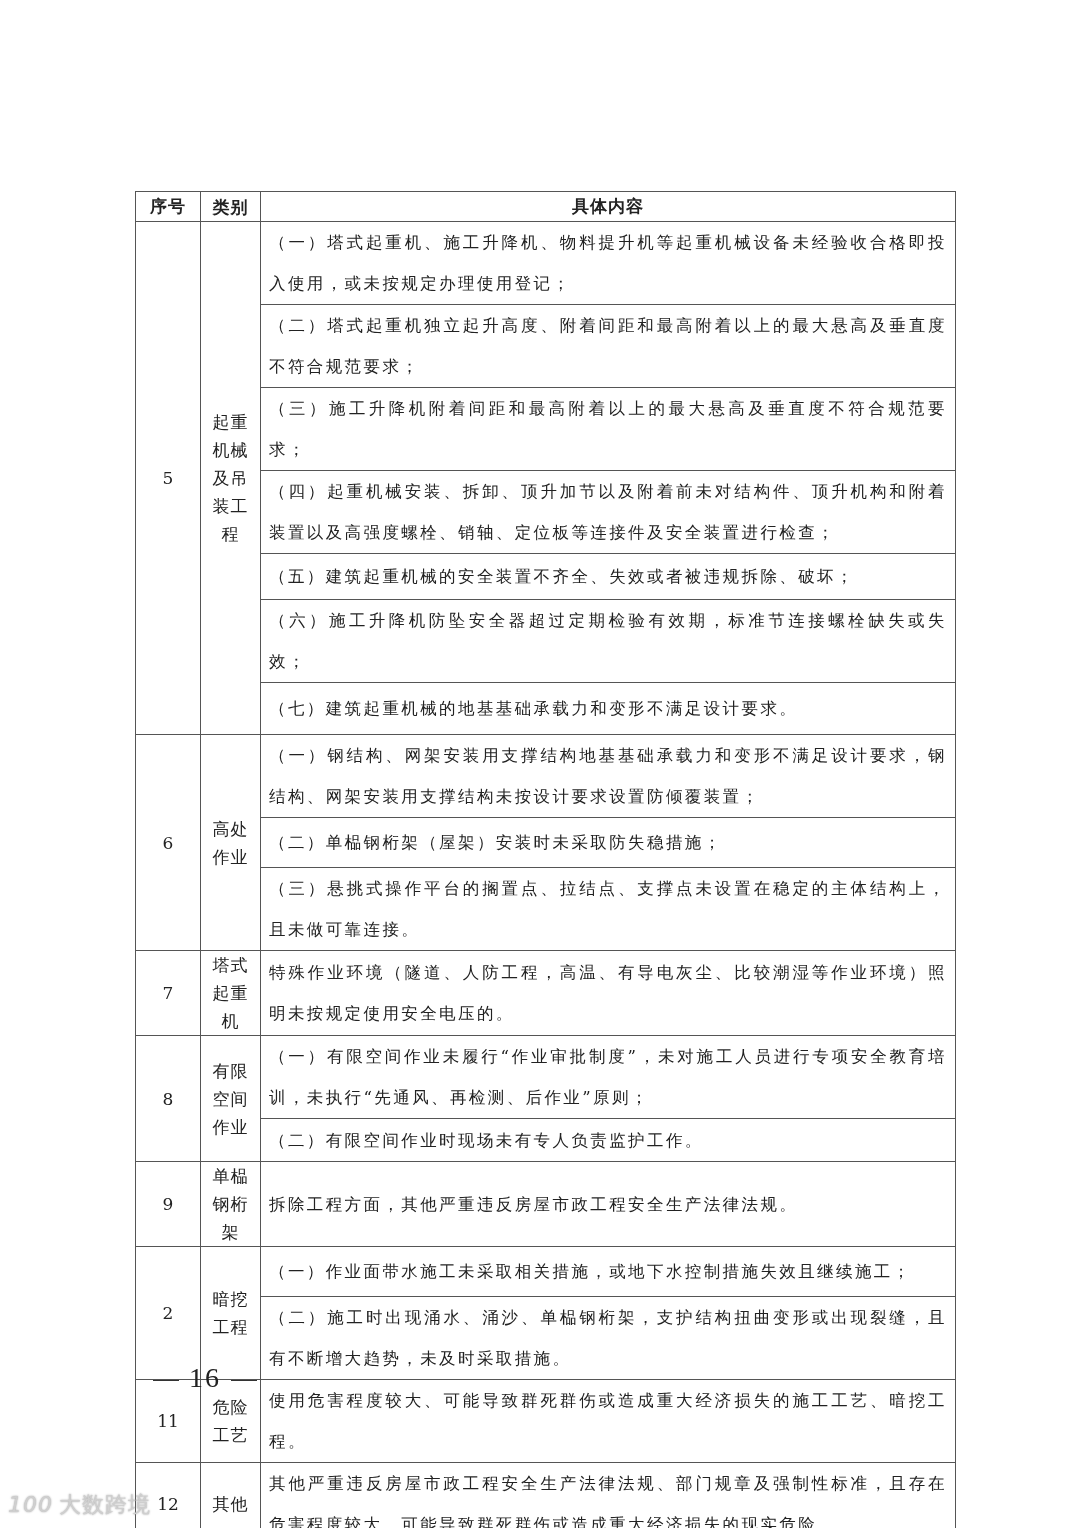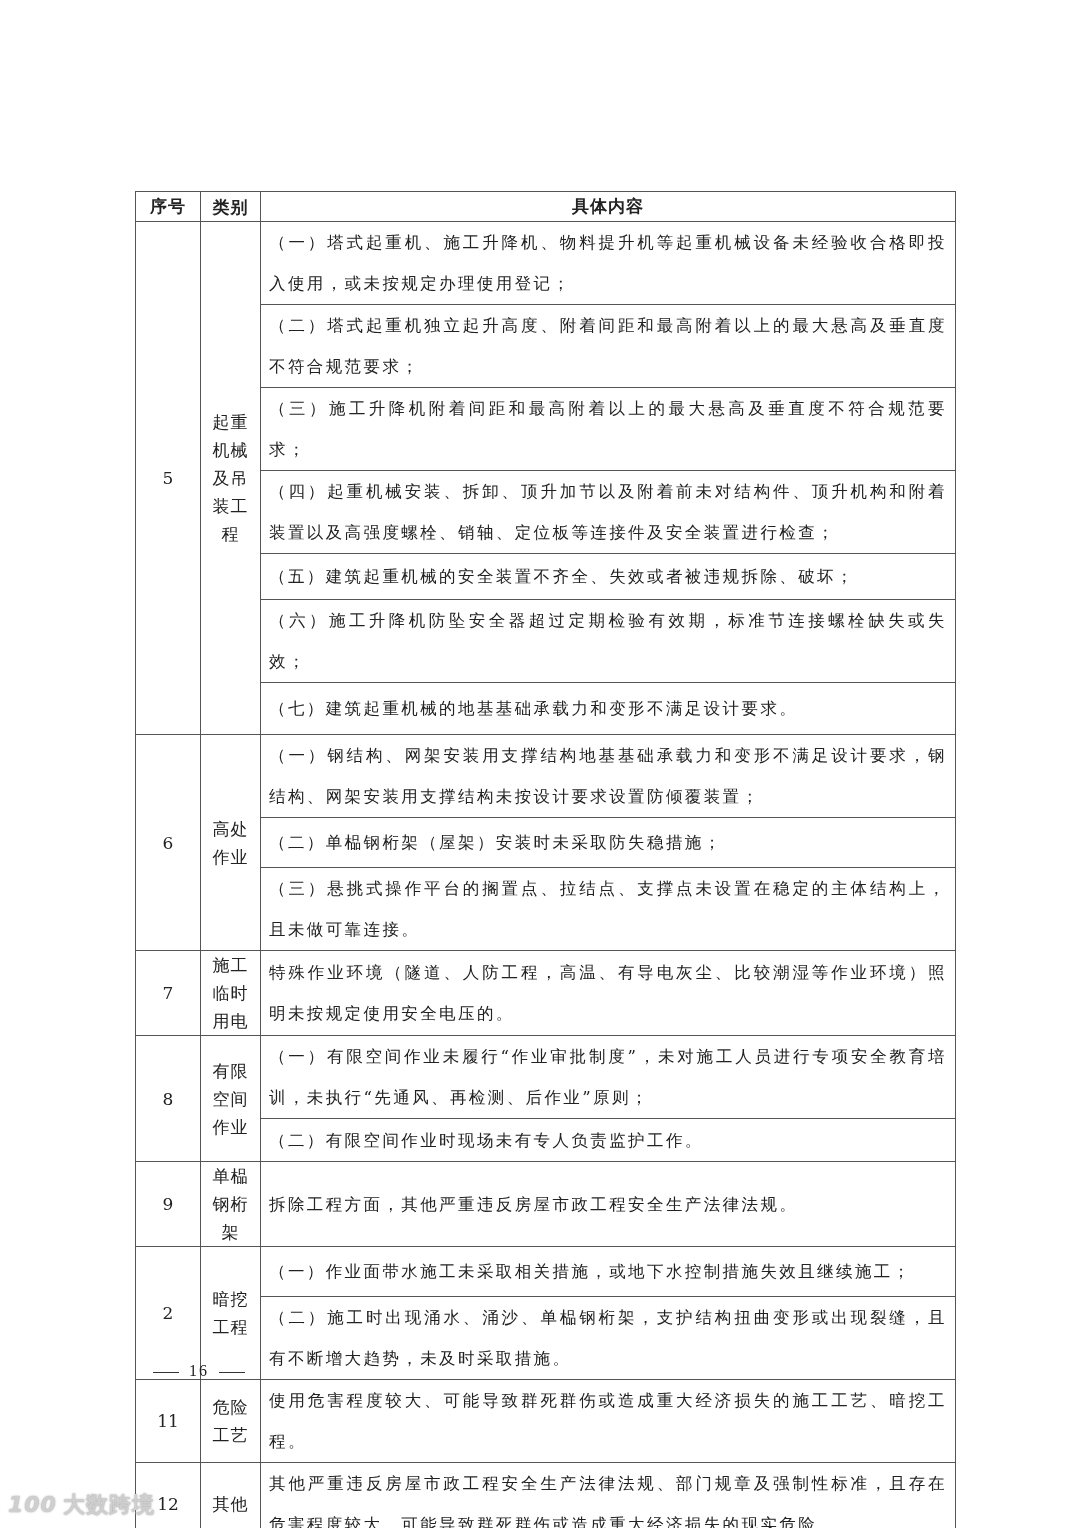--- a/index.html
+++ b/index.html
@@ -13,27 +13,27 @@
       border-collapse: collapse; table-layout: fixed;
       border: 1.2px solid #333;
     }
     .tbl td, .tbl th { border: 1px solid #555; padding: 0; vertical-align: middle; }
     .tbl th { font-weight: bold; font-size: 17px; height: 29px; text-align: center; letter-spacing: 1px; }
     .c-no { width: 64px; text-align: center; font-size: 17px; }
     .c-cat { width: 59px; text-align: center; font-size: 17px; line-height: 28px; }
     .c-cat span { display: block; width: 38px; margin: 0 auto; word-break: break-all; letter-spacing: 1px; }
     .c-txt { font-size: 16.5px; line-height: 41px; padding: 0 8px !important; letter-spacing: 2.4px; text-align: justify; }
     .page-no {
-      position: absolute; left: 143px; top: 1362px; font-size: 16px; color: #222;
+      position: absolute; left: 143px; top: 1362px; font-size: 28px; color: #222;
       font-family: "Liberation Serif", serif; letter-spacing: 2px;
     }
     .page-no .dash { display: inline-block; width: 26px; height: 1.4px; background: #333; vertical-align: middle; margin: 0 10px; }
     .watermark {
       position: absolute; left: 8px; top: 1490px; font-size: 22px; color: #cfcfcf;
-      font-family: "DejaVu Sans", sans-serif; font-weight: bold; letter-spacing: 1px;
+      font-family: "DejaVu Sans", sans-serif; font-weight: normal; letter-spacing: 1px;
       text-shadow: 0 0 2px #999;
     }
     .watermark .logo { display: inline-block; font-style: italic; margin-right: 6px; }
   </style>
 </head>
 <body>
 
 <table class="tbl">
   <thead>
     <tr>
@@ -80,21 +80,21 @@
     <tr style="height:50px">
         <td class="c-txt">（二）单榀钢桁架（屋架）安装时未采取防失稳措施；</td>
       </tr>
     <tr style="height:57px">
         <td class="c-txt">（三）悬挑式操作平台的搁置点、拉结点、支撑点未设置在稳定的主体结构上，且未做可靠连接。</td>
       </tr>
 
     <tr style="height:77px">
       <td class="c-no">7</td>
       <td class="c-cat">
-          <span>施工临时用电</span>
+          <span>塔式起重机</span>
         </td>
       <td class="c-txt">特殊作业环境（隧道、人防工程，高温、有导电灰尘、比较潮湿等作业环境）照明未按规定使用安全电压的。</td>
     </tr>
 
     <tr style="height:58px">
       <td class="c-no" rowspan="2">8</td>
       <td class="c-cat" rowspan="2">
           <span>有限空间作业</span>
         </td>
       <td class="c-txt">（一）有限空间作业未履行“作业审批制度”，未对施工人员进行专项安全教育培训，未执行“先通风、再检测、后作业”原则；</td>

